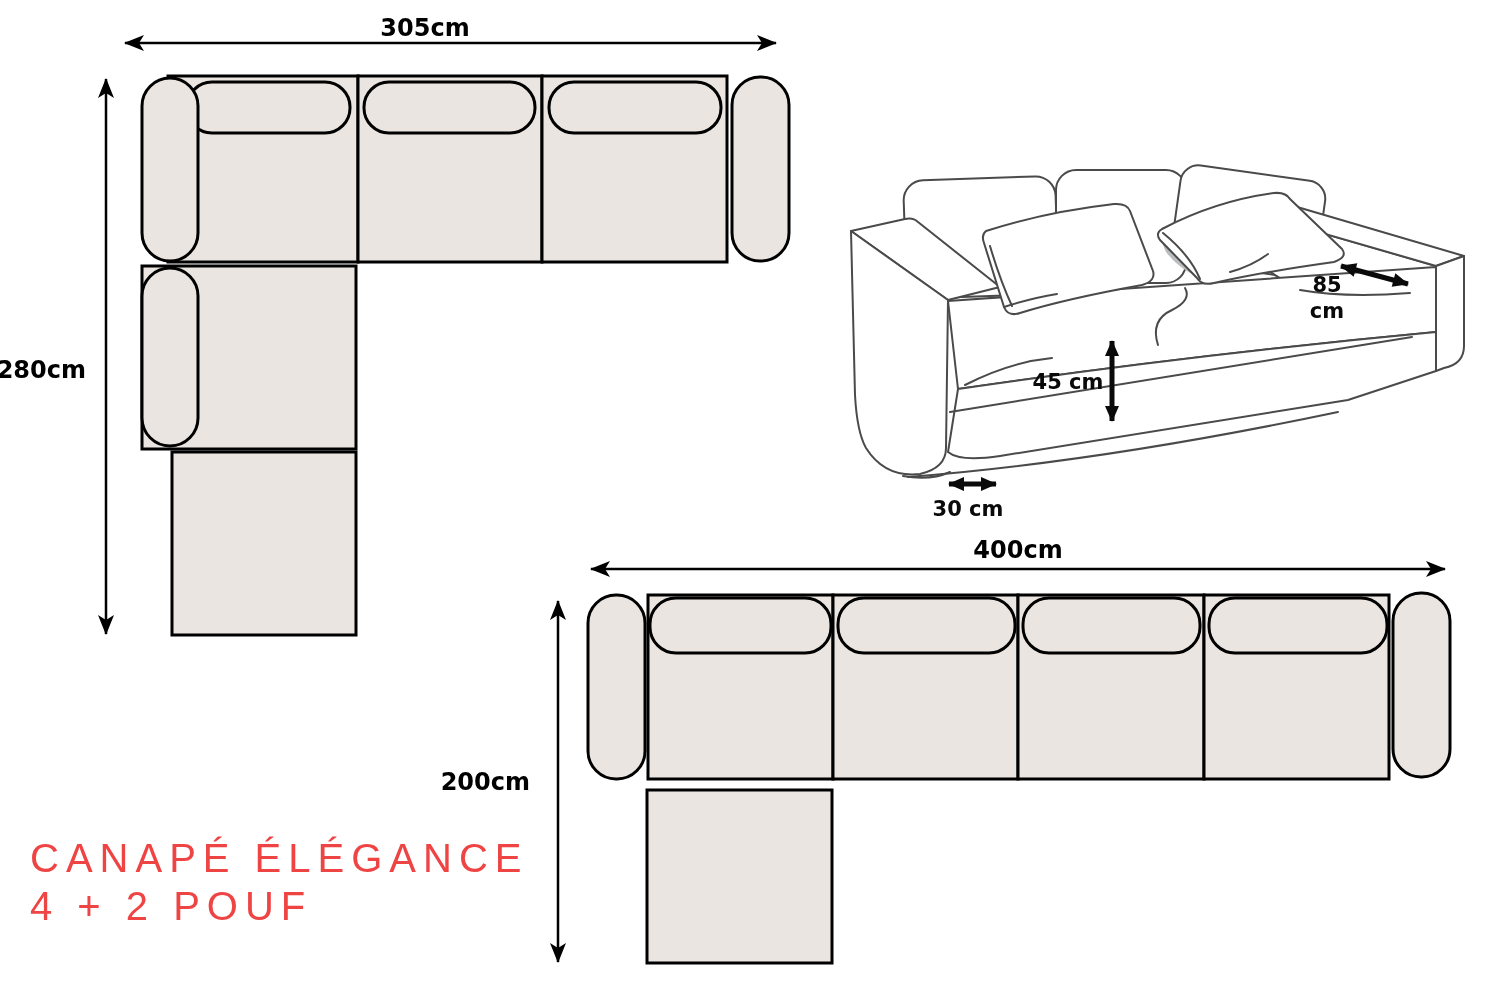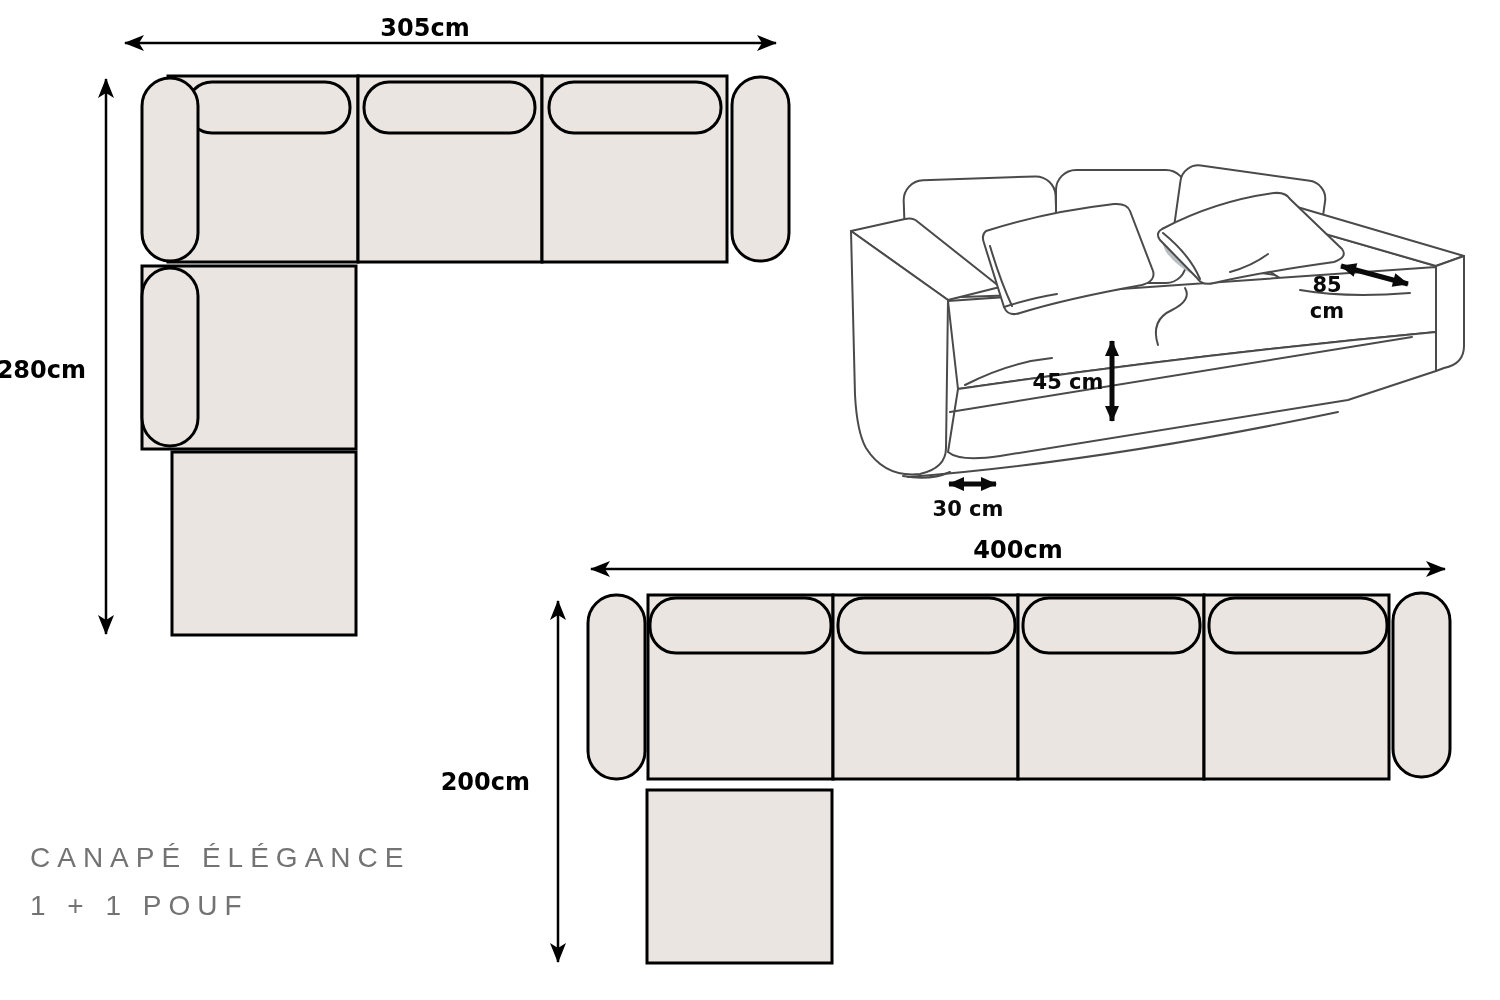--- a/index.html
+++ b/index.html
@@ -15,22 +15,22 @@
 
   
   .sk  { fill:#ffffff; stroke:#4a4a4a; stroke-width:2; stroke-linejoin:round; stroke-linecap:round; }
   .skl { fill:none;    stroke:#4a4a4a; stroke-width:2; stroke-linecap:round; }
   .skdim { stroke:#0a0a0a; stroke-width:5; fill:none; }
   .skt { font-family:"DejaVu Sans", sans-serif; font-weight:bold; font-size:21px; fill:#0a0a0a; }
 
   
   .title { position:absolute; left:30px; top:834px;
            font-family:"Liberation Sans", sans-serif;
-           font-size:28px; line-height:48px; letter-spacing:7px;
-           color:#737373; }
+           font-size:40px; line-height:48px; letter-spacing:7px;
+           color:#ef4444; }
 </style>
 </head>
 <body>
 
 <div class="sheet">
 
   <svg width="1500" height="1000" viewBox="0 0 1500 1000">
     <defs>
 
       <marker id="mA" markerUnits="userSpaceOnUse" markerWidth="20" markerHeight="16" viewBox="0 0 20 16" refX="19" refY="8" orient="auto-start-reverse">
@@ -149,16 +149,16 @@
 
       <g>
         <line class="dimline" x1="558" y1="601" x2="558" y2="962" marker-start="url(#mA)" marker-end="url(#mA)"></line>
         <text class="dimtext" x="530" y="790" text-anchor="end">200cm</text>
       </g>
     </g>
   </svg>
 
   <div class="title">
     <div>CANAPÉ ÉLÉGANCE</div>
-    <div>1 + 1 POUF</div>
+    <div>4 + 2 POUF</div>
   </div>
 
 </div>
 
 </body></html>

